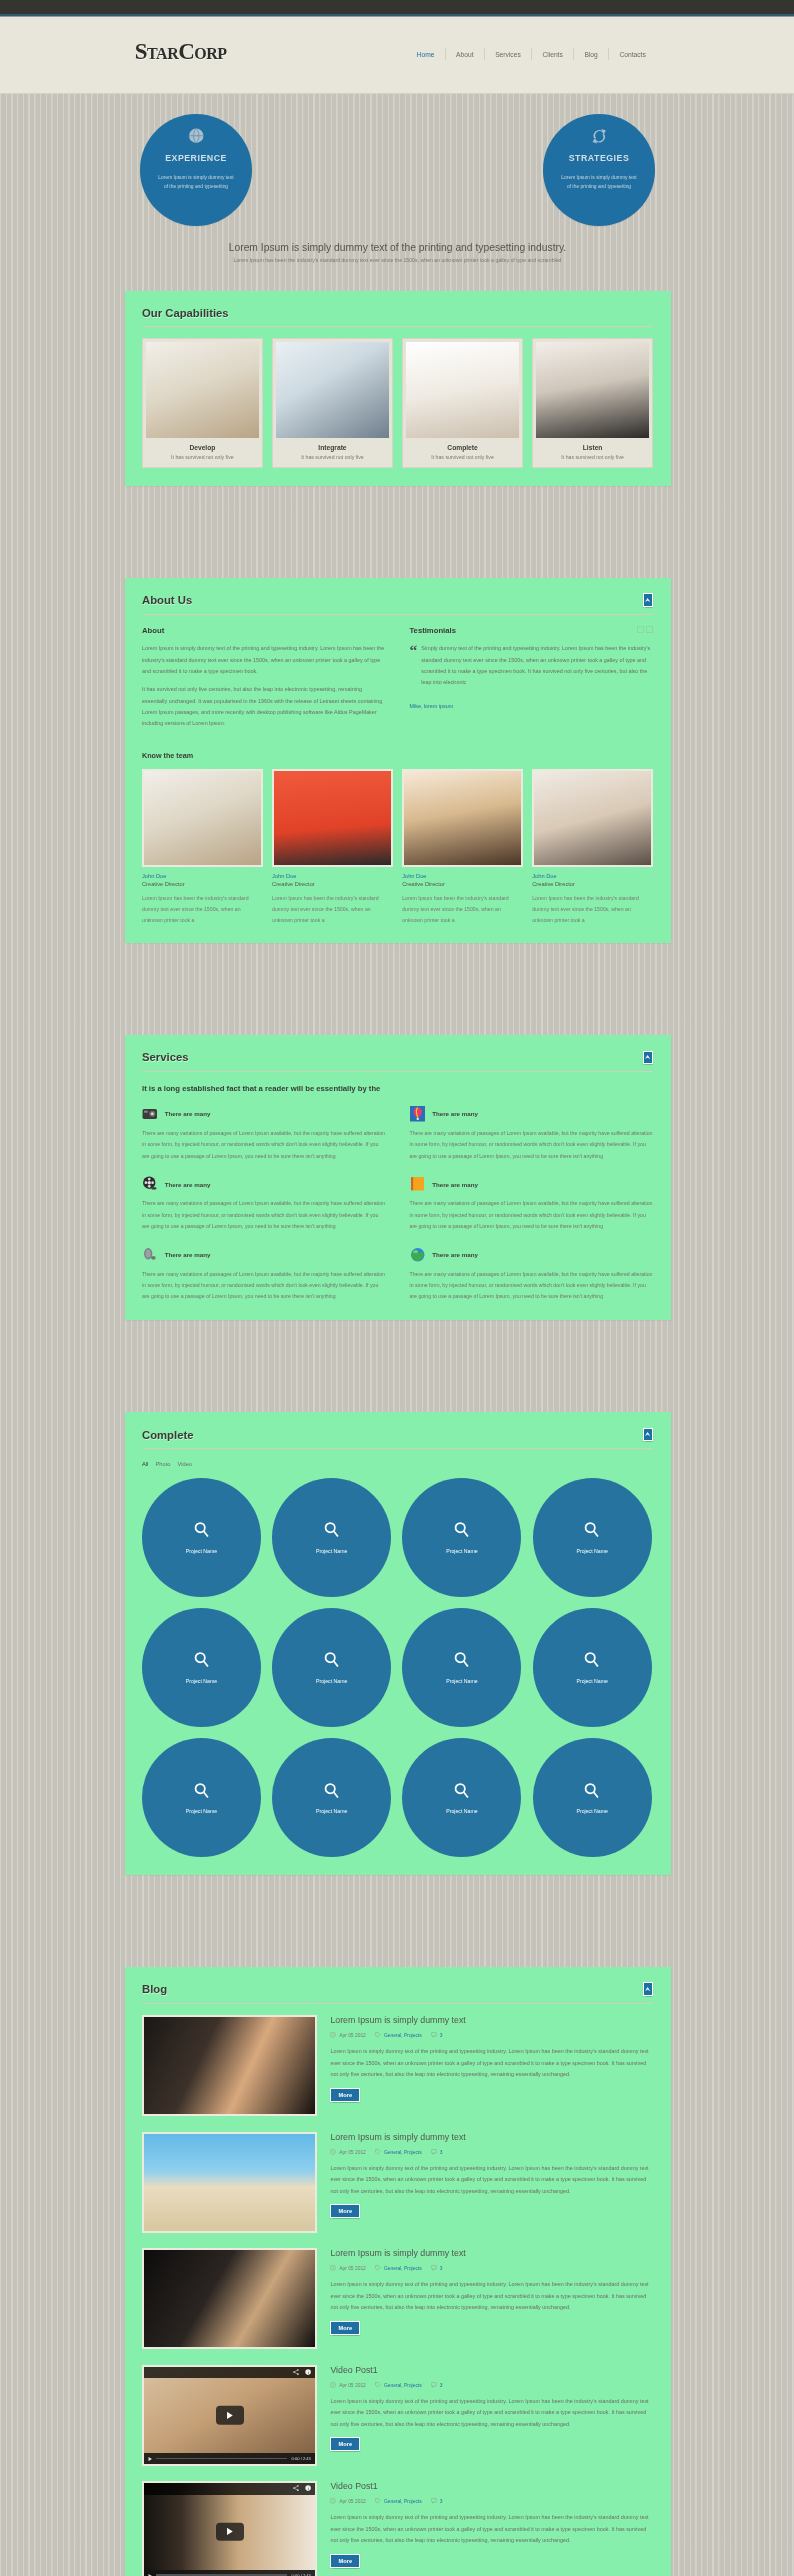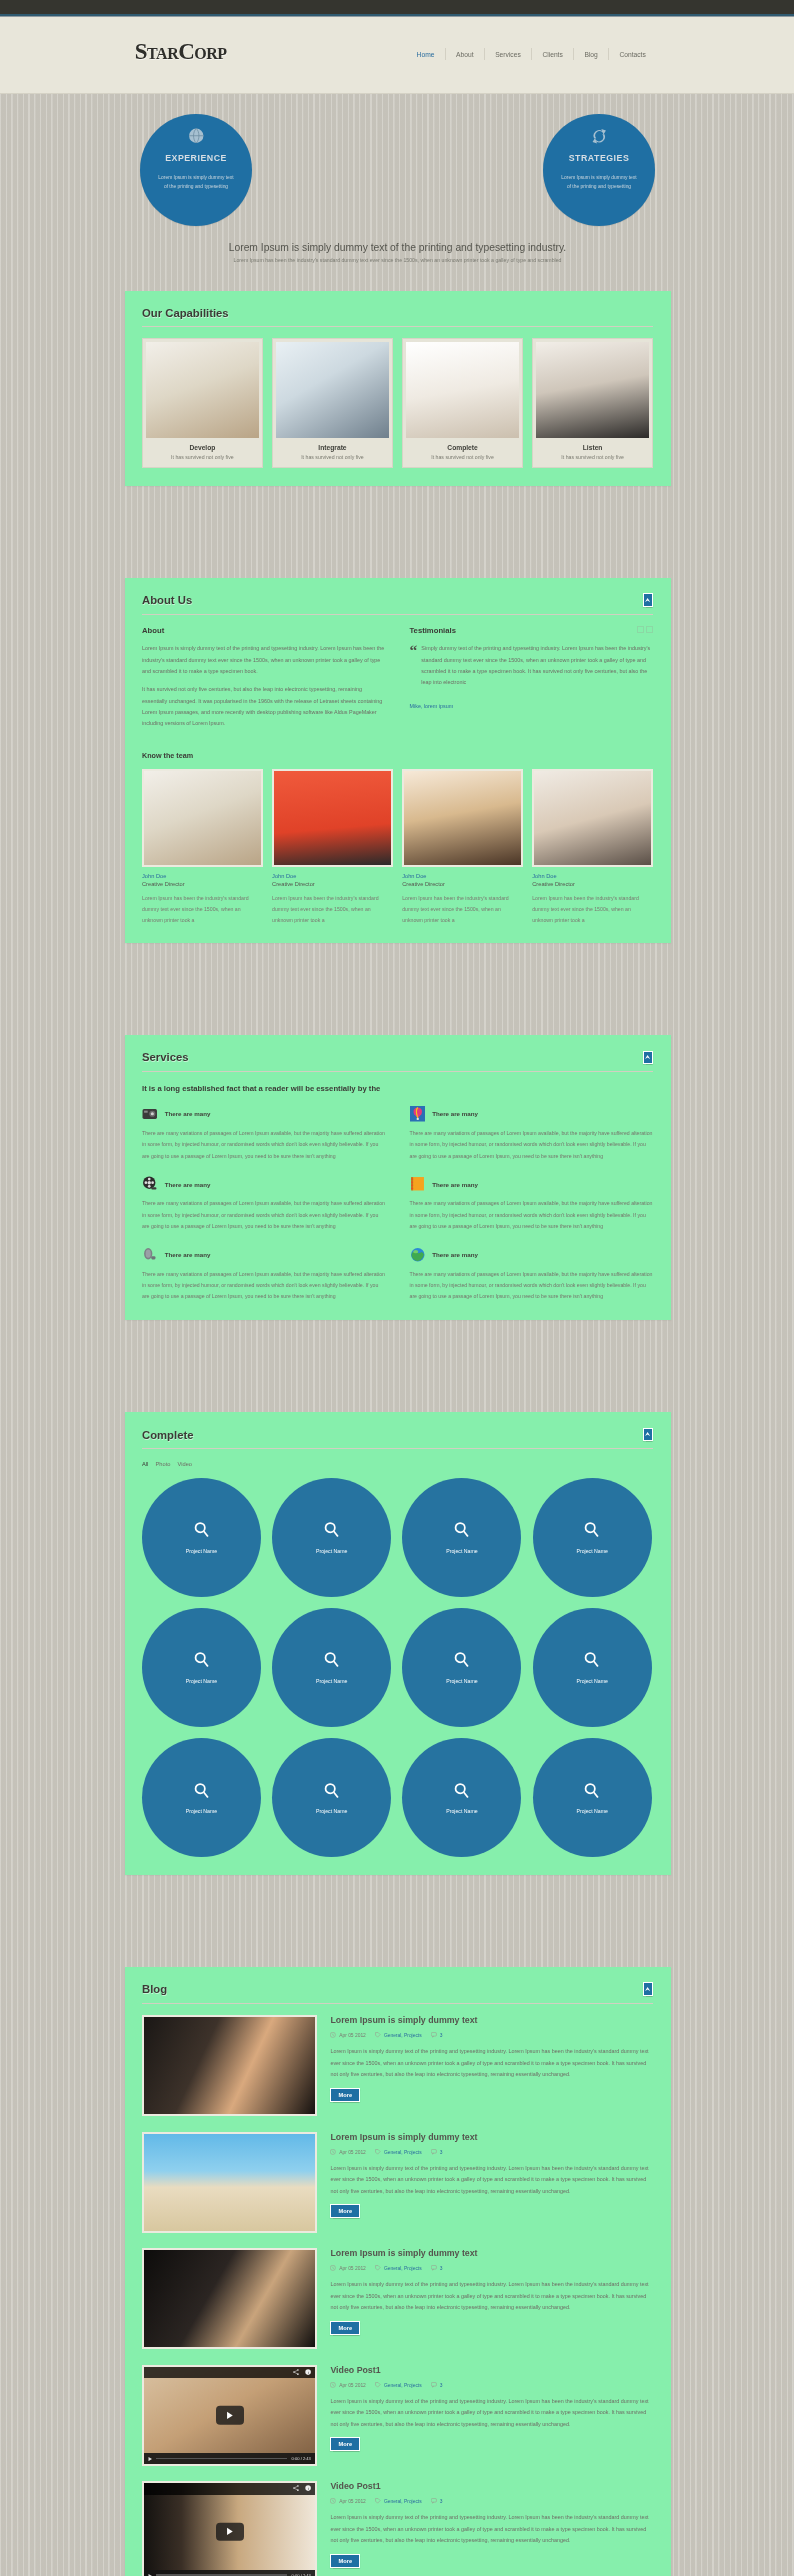--- a/index.html
+++ b/index.html
@@ -140,21 +140,21 @@
     display: flex; flex-direction: column; align-items: center; justify-content: center;
     gap: 7.2px; cursor: pointer;
   }
   .pf-item .pname { font-size: 5.2px; }
 
   
   .post { display: flex; gap: 13.4px; margin-bottom: 15.5px; }
   .post .media { width: 175px; flex: none; }
   .post .media .ph { height: 101px; border: 2.1px solid #eceadf; overflow: hidden; position: relative; }
   .post .body { flex: 1; }
-  .post h3 { font-size: 8.8px; font-weight: bold; color: #55554e; margin-bottom: 7.2px; }
+  .post h3 { font-size: 8.8px; font-weight: normal; color: #55554e; margin-bottom: 7.2px; }
   .post .meta { display: flex; align-items: center; gap: 4.1px; font-size: 4.9px; color: #7a7a70; margin-bottom: 7.2px; }
   .post .meta .mi { display: flex; align-items: center; gap: 3.1px; margin-right: 5.2px; }
   .post .meta a { color: #2a6d9e; text-decoration: none; }
   .post p { font-size: 5.4px; line-height: 2.1; color: #6e6e65; margin-bottom: 7.2px; }
   .btn {
     display: inline-block; background: #1f6fa3; color: #fff;
     font-size: 5.7px; font-weight: bold; padding: 3.1px 7.2px;
     border: 0.5px solid #fff; box-shadow: 0 0.5px 1px rgba(0,0,0,0.2); cursor: pointer;
   }
 

